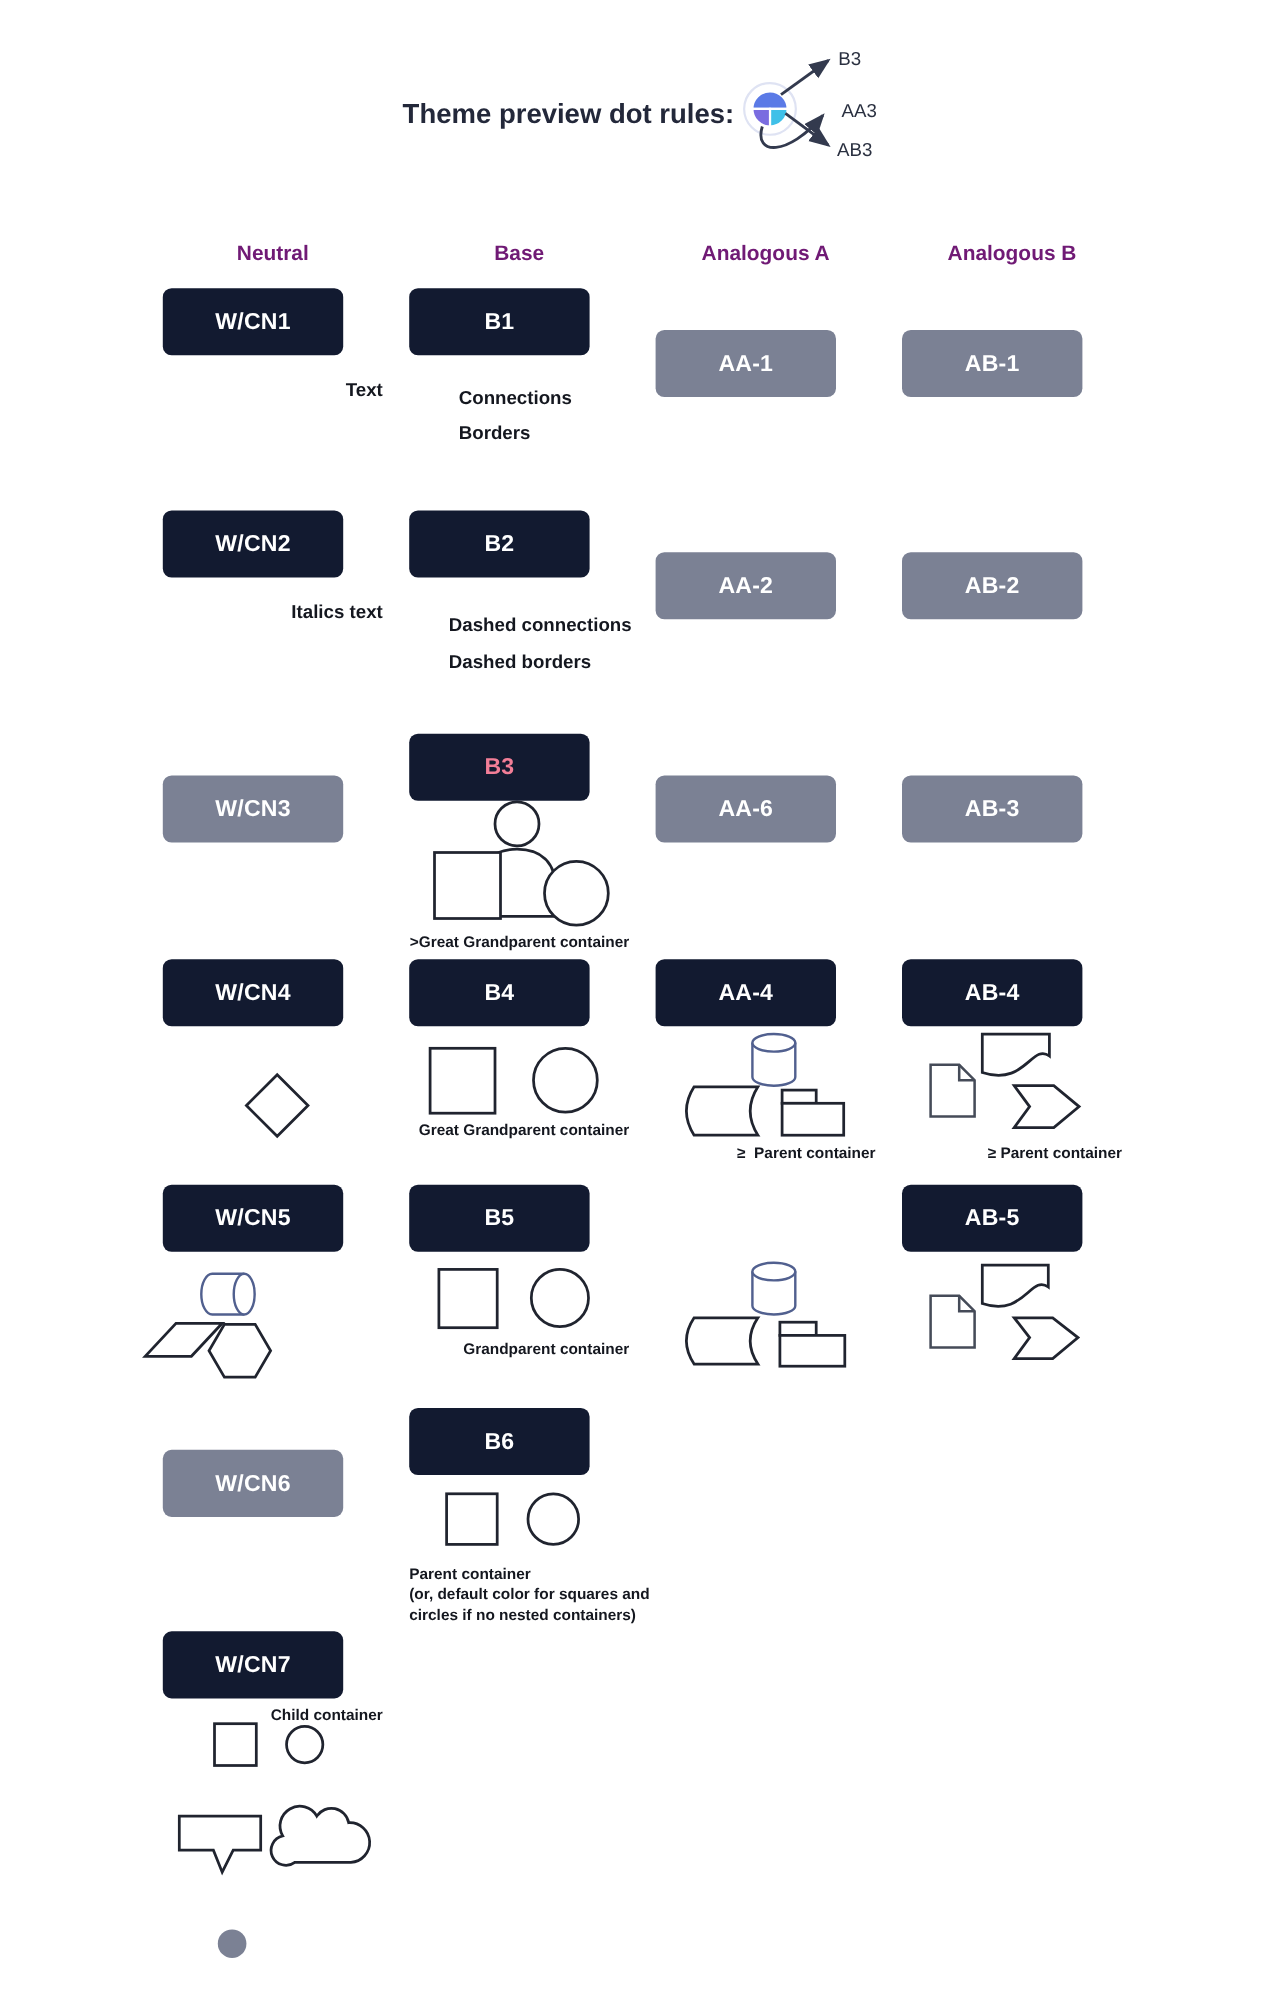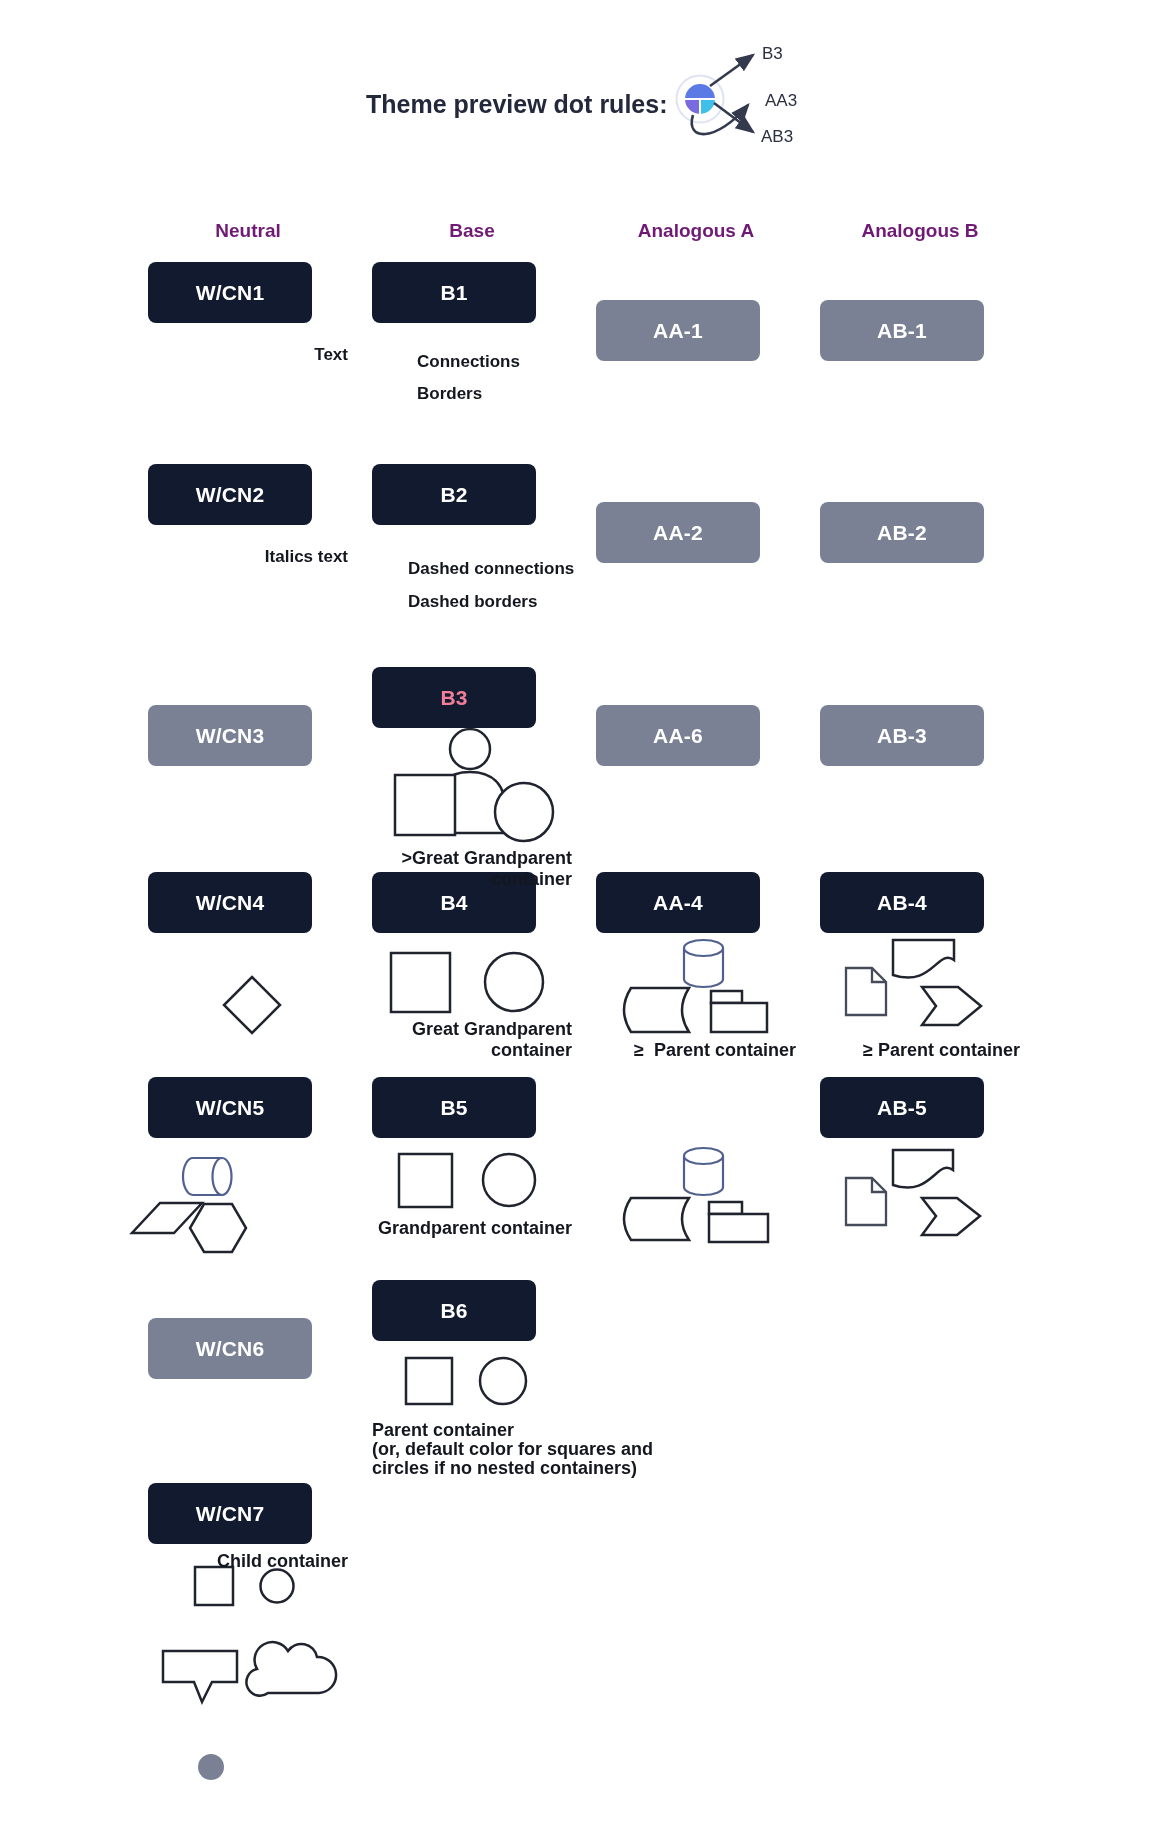--- a/index.html
+++ b/index.html
@@ -23,21 +23,21 @@
   }
   .chip.dark{background:var(--dark-chip,#121a30);}
   .chip.gray{background:var(--gray-chip,#7b8194);margin-top:38px;}
   .chip.accent{color:var(--accent-pink,#f27e97);}
   .c1{left:148px}.c2{left:372px}.c3{left:596px}.c4{left:820px}
   .r1{top:262px}.r2{top:464px}.r3{top:667px}.r4{top:872px}.r5{top:1077px}.r6{top:1280px}.r7{top:1483px}
   .cap{
     position:absolute;font-weight:700;color:#14171f;
   }
   .cap.big{font-size:17px;}
-  .cap.small{font-size:18px;}
+  .cap.small{font-size:14px;}
   .cap.center{width:200px;text-align:right;}
   .footnote{position:absolute;left:228px;top:1757px;font-size:19px;font-weight:700;color:#191d2b;}
   .footnote-dot{
     position:absolute;left:198px;top:1754px;width:26px;height:26px;border-radius:50%;
     background:var(--gray-chip,#7b8194);
   }
 </style>
 </head>
 <body>
 

